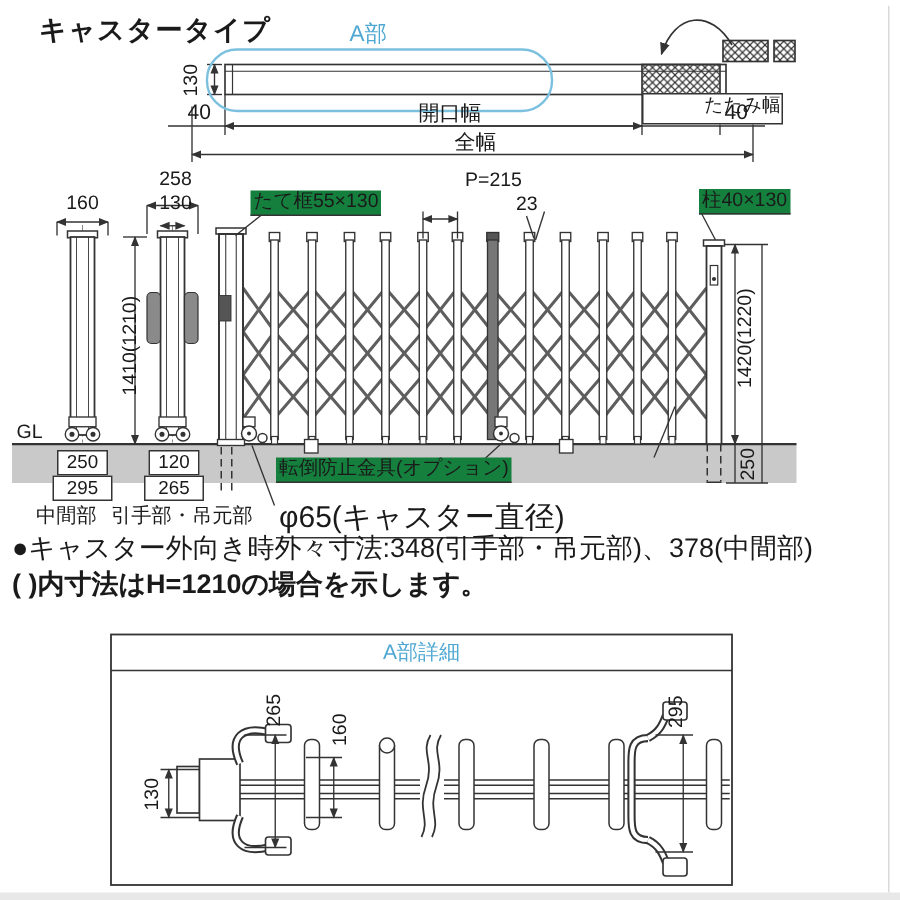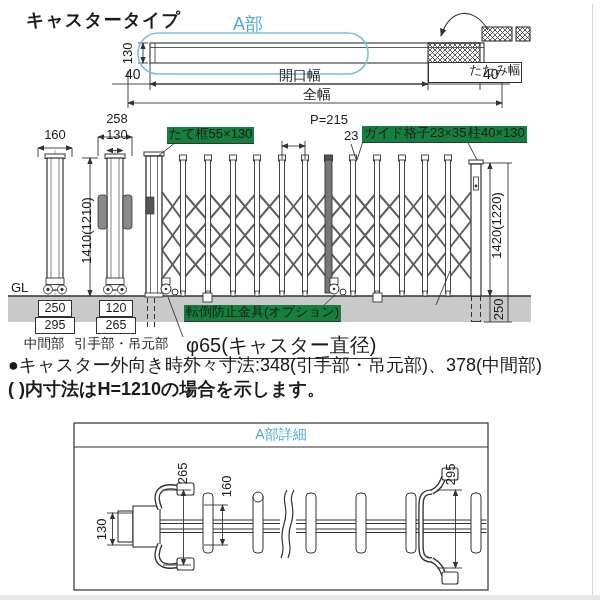--- a/index.html
+++ b/index.html
@@ -246,33 +246,32 @@
     </g>
   </g>
 
   <g>
     <line x1="592.5" y1="4" x2="592.5" y2="595" stroke="#d9d9d9" stroke-width="1"></line>
     <rect x="0" y="595" width="600" height="5" fill="#e8e8e8"></rect>
   </g>
 </svg>
 
   <span class="lbl title" style="left:26px;top:10px;">キャスタータイプ</span>
-  <span class="lbl blue" style="left:233px;top:14px;font-size:18px;text-align:center;">A部</span>
+  <span class="lbl blue" style="left:233px;top:14px;font-size:15px;text-align:center;">A部</span>
 
   <span class="lbl rot" style="left:110px;top:46px;width:36px;">130</span>
   <span class="lbl" style="left:125px;top:66px;font-size:14px;">40</span>
   <span class="lbl c" style="left:262px;top:67px;width:76px;font-size:14px;">開口幅</span>
   <span class="lbl box" style="left:428px;top:62px;width:52px;height:19px;padding-left:40px;">たたみ幅</span>
   <span class="lbl" style="left:483px;top:66px;font-size:14px;">40</span>
   <span class="lbl c" style="left:287px;top:86px;width:60px;font-size:14px;">全幅</span>
 
   <span class="lbl ul bg" style="left:167px;top:127px;">たて框55×130</span>
   <span class="lbl" style="left:277px;top:113px;margin-left:33px;">P=215</span>
   <span class="lbl" style="left:344px;top:129px;">23</span>
-  <span class="lbl ul bg" style="left:362px;top:126px;">ガイド格子23×35</span>
   <span class="lbl ul bg" style="left:466px;top:126px;">柱40×130</span>
 
   <span class="lbl c" style="left:36px;top:128px;width:38px;">160</span>
   <span class="lbl c" style="left:98px;top:112px;width:38px;">258</span>
   <span class="lbl c" style="left:100px;top:128px;width:34px;">130</span>
   <span class="lbl rot" style="left:45px;top:223px;width:84px;">1410(1210)</span>
   <span class="lbl" style="left:11px;top:281px;">GL</span>
 
   <span class="lbl box" style="left:38px;top:300px;width:32px;">250</span>
   <span class="lbl box" style="left:35px;top:317px;width:38px;">295</span>

